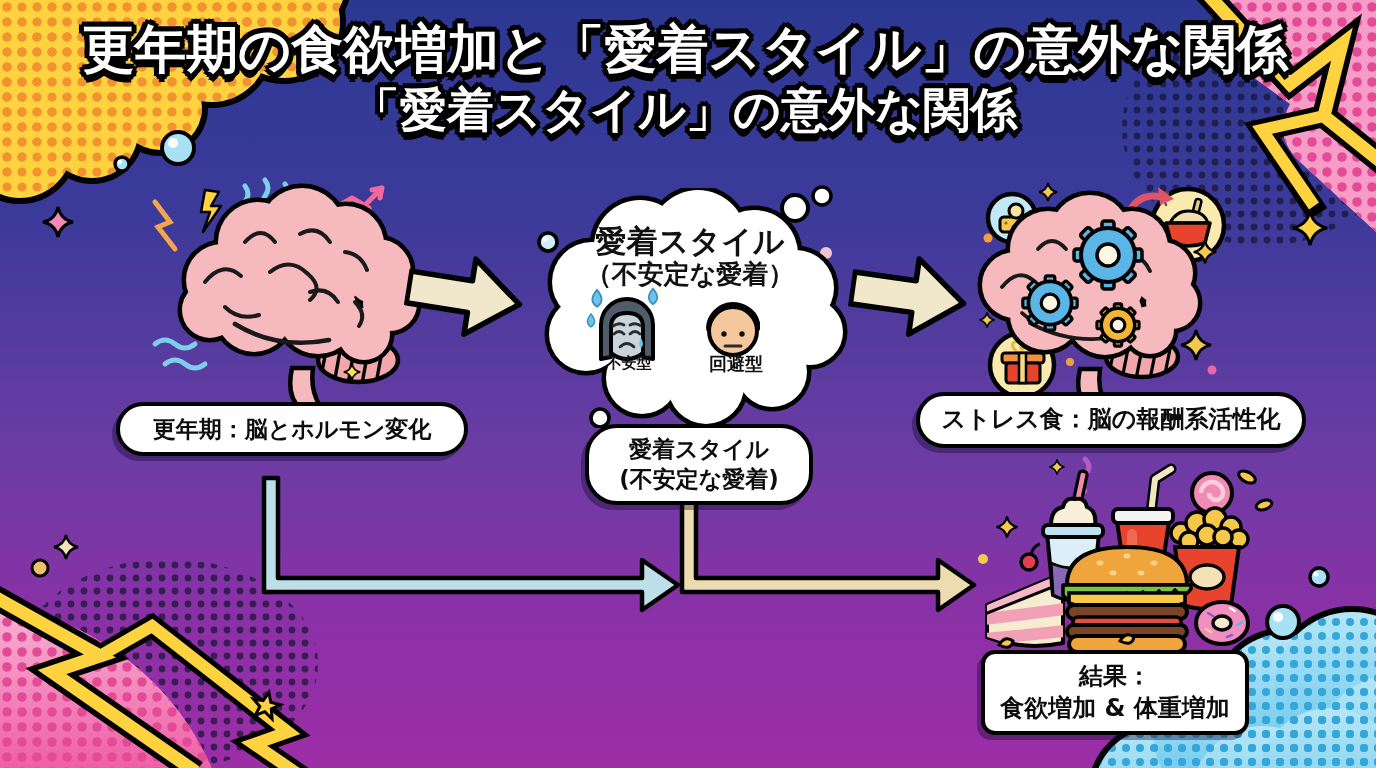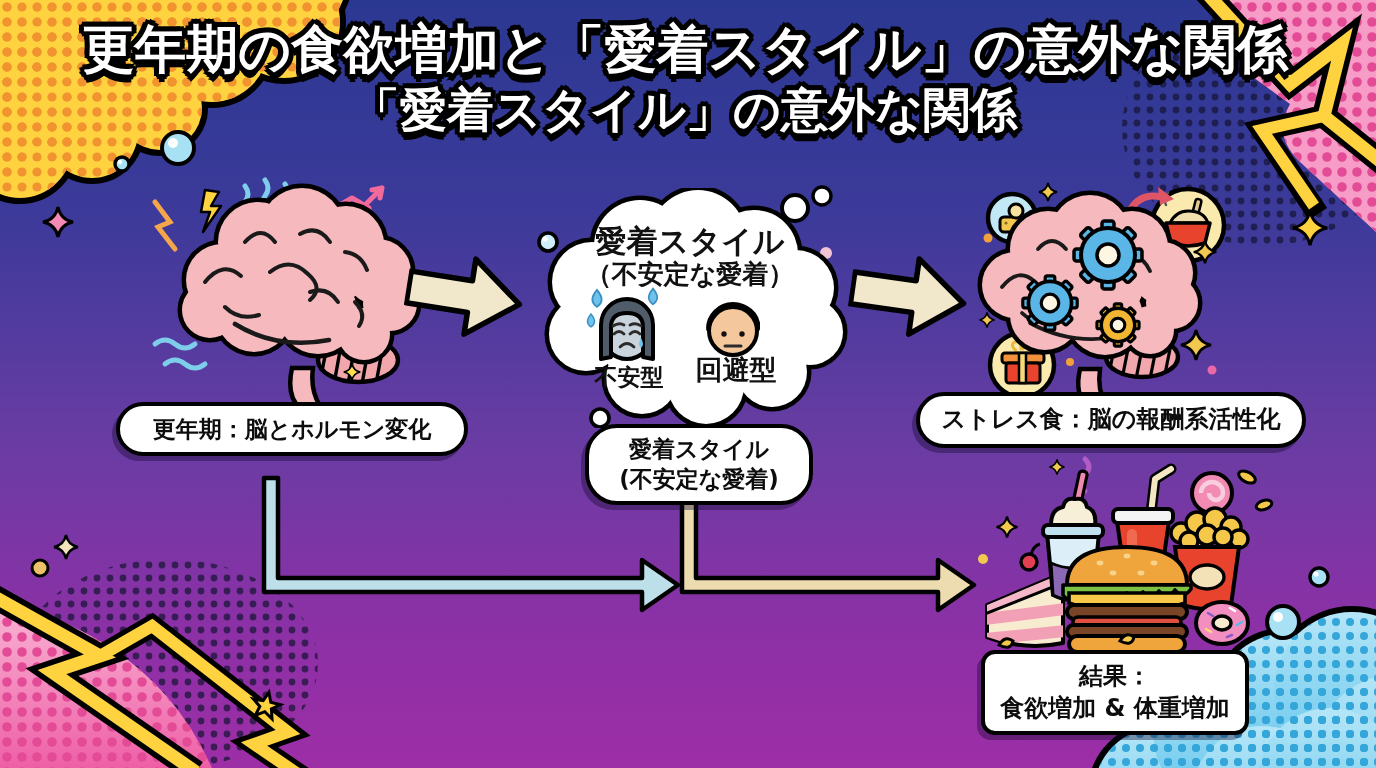--- a/index.html
+++ b/index.html
@@ -26,22 +26,22 @@
     text-align:center;font-weight:800;color:#0d0d0d;line-height:1.32;white-space:nowrap;
     box-shadow:-4px 5px 0 rgba(18,8,44,.38);
   }
   .pill-left{left:116px;top:402px;width:336px;padding:8px 4px;border-radius:40px;font-size:23px;}
   .pill-mid{left:585px;top:424px;width:212px;padding:6px 4px;border-radius:32px;font-size:23px;}
   .pill-right{left:916px;top:392px;width:378px;padding:8px 2px;border-radius:28px;font-size:24px;}
   .pill-result{left:981px;top:650px;width:252px;padding:7px 4px;border-radius:14px;font-size:24px;}
   .cloud-text{position:absolute;z-index:5;color:#111;font-weight:800;text-align:center;white-space:nowrap;}
   .cloud-title{left:549px;top:221px;width:282px;font-size:31px;}
   .cloud-sub{left:549px;top:257px;width:282px;font-size:26px;}
-  .face-label-anxious{left:583px;top:354px;width:92px;font-size:23px;margin-top:8px;}
-  .face-label-avoidant{left:690px;top:352px;width:92px;font-size:27px;}
+  .face-label-anxious{left:583px;top:354px;width:92px;font-size:15px;}
+  .face-label-avoidant{left:690px;top:352px;width:92px;font-size:18px;}
   .z1{z-index:1}.z2{z-index:2}
   .arrow1{left:406px;top:250px;transform:rotate(9deg);}
   .arrow2{left:850px;top:250px;transform:rotate(8deg);}
 </style>
 </head>
 <body>
 
 <div id="canvas">
 
   <svg class="abs" style="left:0;top:0;z-index:0" width="1376" height="768" viewBox="0 0 1376 768">

